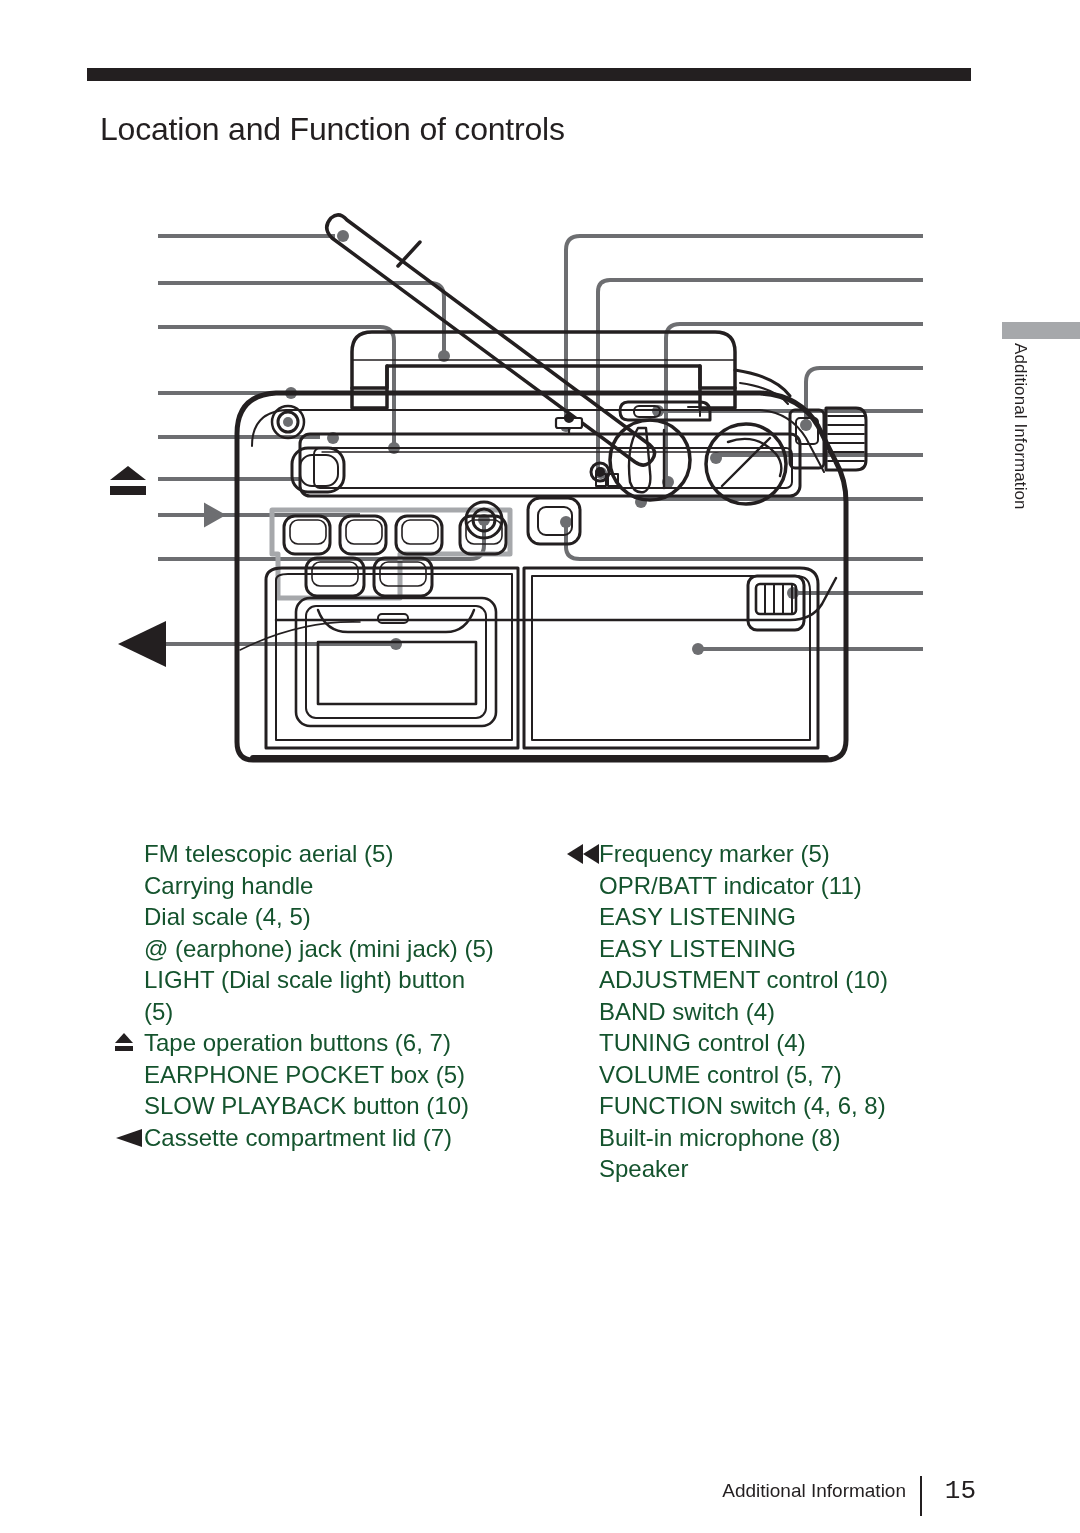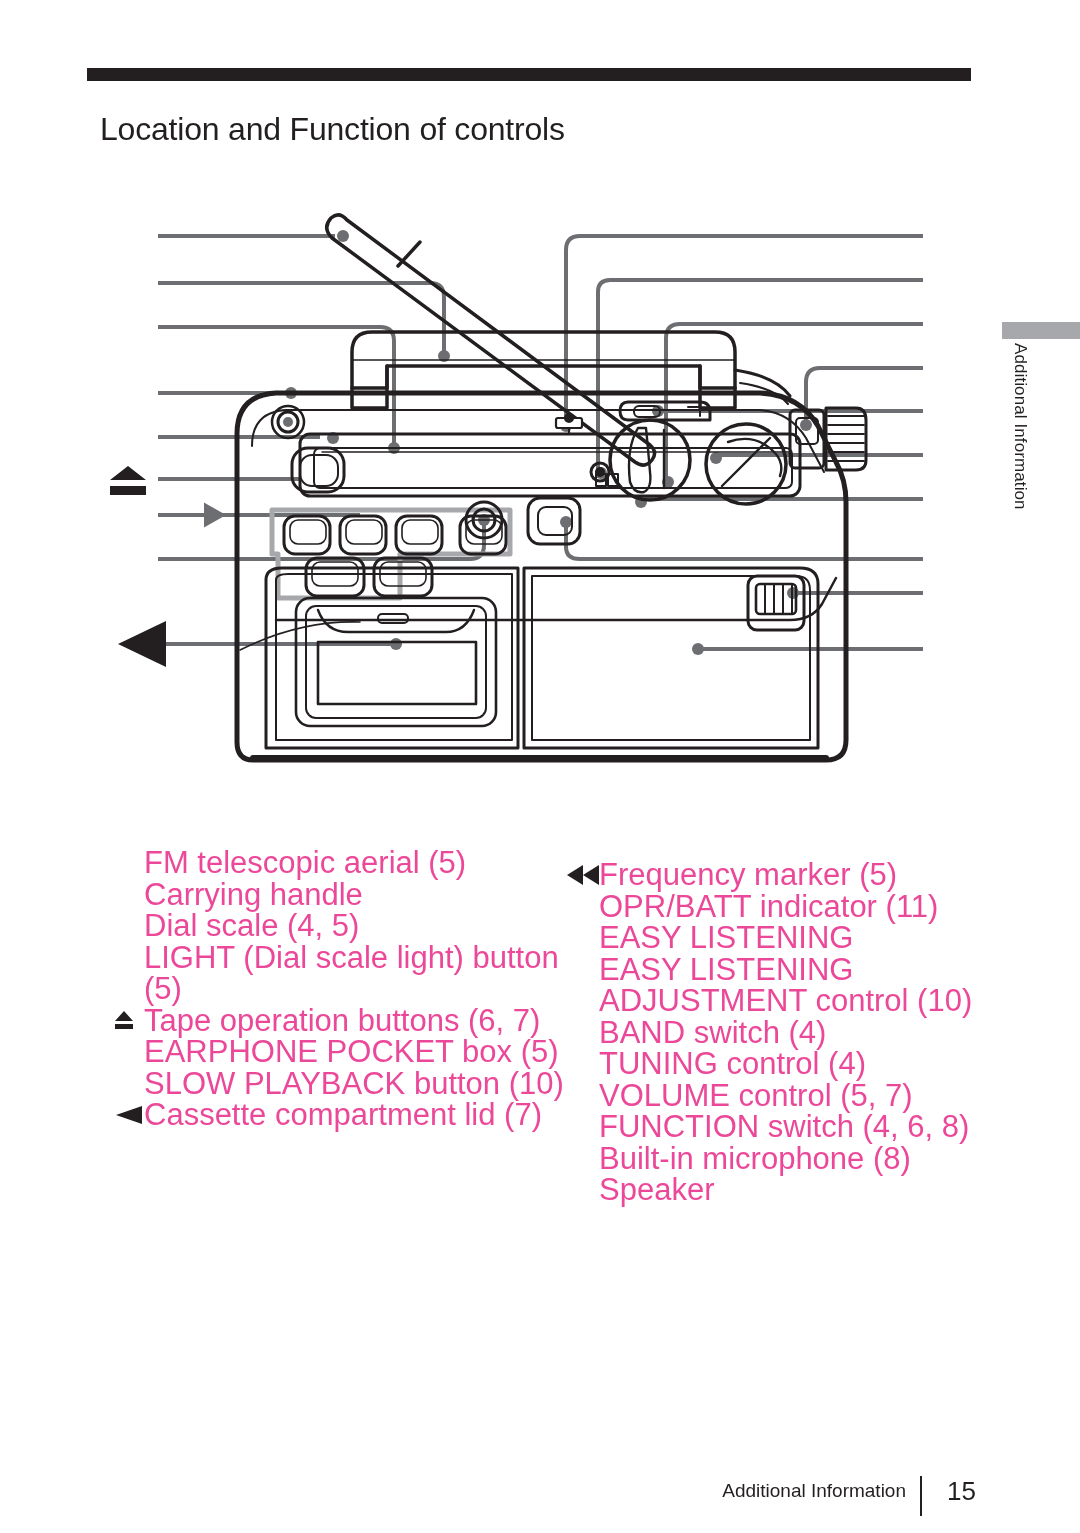--- a/index.html
+++ b/index.html
@@ -72,27 +72,27 @@
   
   #captions {
     position: absolute;
     left: 0;
     top: 838px;
     width: 1000px;
     height: 400px;
   }
   .caption-col {
     position: absolute;
-    top: 9px;
-    font-size: 31px;
+    top: 0;
+    font-size: 24px;
     line-height: 31.5px;
-    color: #ec4899;
+    color: #14532d;
   }
   #caption-col-left  { left: 110px; width: 430px; }
-  #caption-col-right { left: 565px; width: 420px; margin-top: 12px; }
+  #caption-col-right { left: 565px; width: 420px; }
 
   .caption-line {
     position: relative;
     padding-left: 34px;
     white-space: nowrap;
   }
   .caption-line .marker {
     position: absolute;
     left: 0;
     top: 0;
@@ -128,20 +128,21 @@
     width: 2px;
     height: 40px;
     background: #231f20;
   }
   #footer-pageno {
     position: absolute;
     right: 24px;
     top: -4px;
     font-size: 26px;
     color: #231f20;
+    font-family: Liberation Mono, monospace;
   }
 </style>
 </head>
 <body>
 
 <div id="header-rule"></div>
 <h1 id="page-title">Location and Function of controls</h1>
 
 <div id="side-tab-bar"></div>
 <div id="side-tab-label">Additional Information</div>
@@ -354,21 +355,21 @@
     <path d="M253 578 L 826 578" stroke-width="6"></path>
   </g>
 </svg>
 </div>
 
 <div id="captions">
   <div class="caption-col" id="caption-col-left">
       <div class="caption-line"><span class="marker"></span><span class="txt">FM telescopic aerial (5)</span></div>
       <div class="caption-line"><span class="marker"></span><span class="txt">Carrying handle</span></div>
       <div class="caption-line"><span class="marker"></span><span class="txt">Dial scale (4, 5)</span></div>
-      <div class="caption-line"><span class="marker"></span></div>
+      <div class="caption-line"><span class="marker"></span><span class="txt">@ (earphone) jack (mini jack) (5)</span></div>
       <div class="caption-line"><span class="marker"></span><span class="txt">LIGHT (Dial scale light) button</span></div>
       <div class="caption-line"><span class="marker"></span><span class="txt">(5)</span></div>
       <div class="caption-line"><span class="marker">
           <svg width="30" height="31" viewBox="0 0 30 31">
             <path d="M14 6 L23 16 L5 16 Z" fill="#231f20"></path>
             <rect x="5" y="19" width="18" height="5" fill="#231f20"></rect>
           </svg>
         </span><span class="txt">Tape operation buttons (6, 7)</span></div>
       <div class="caption-line"><span class="marker"></span><span class="txt">EARPHONE POCKET box (5)</span></div>
       <div class="caption-line"><span class="marker"></span><span class="txt">SLOW PLAYBACK button (10)</span></div>

